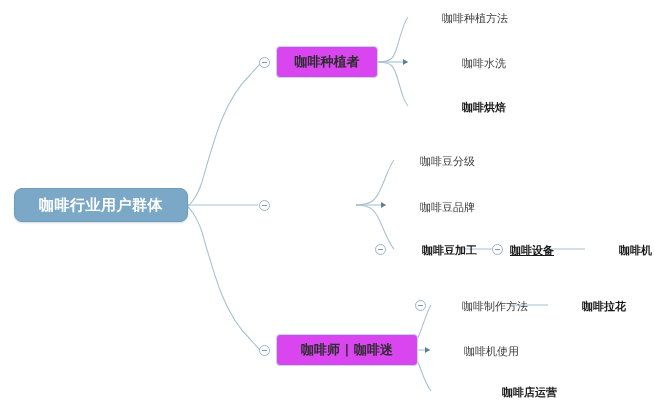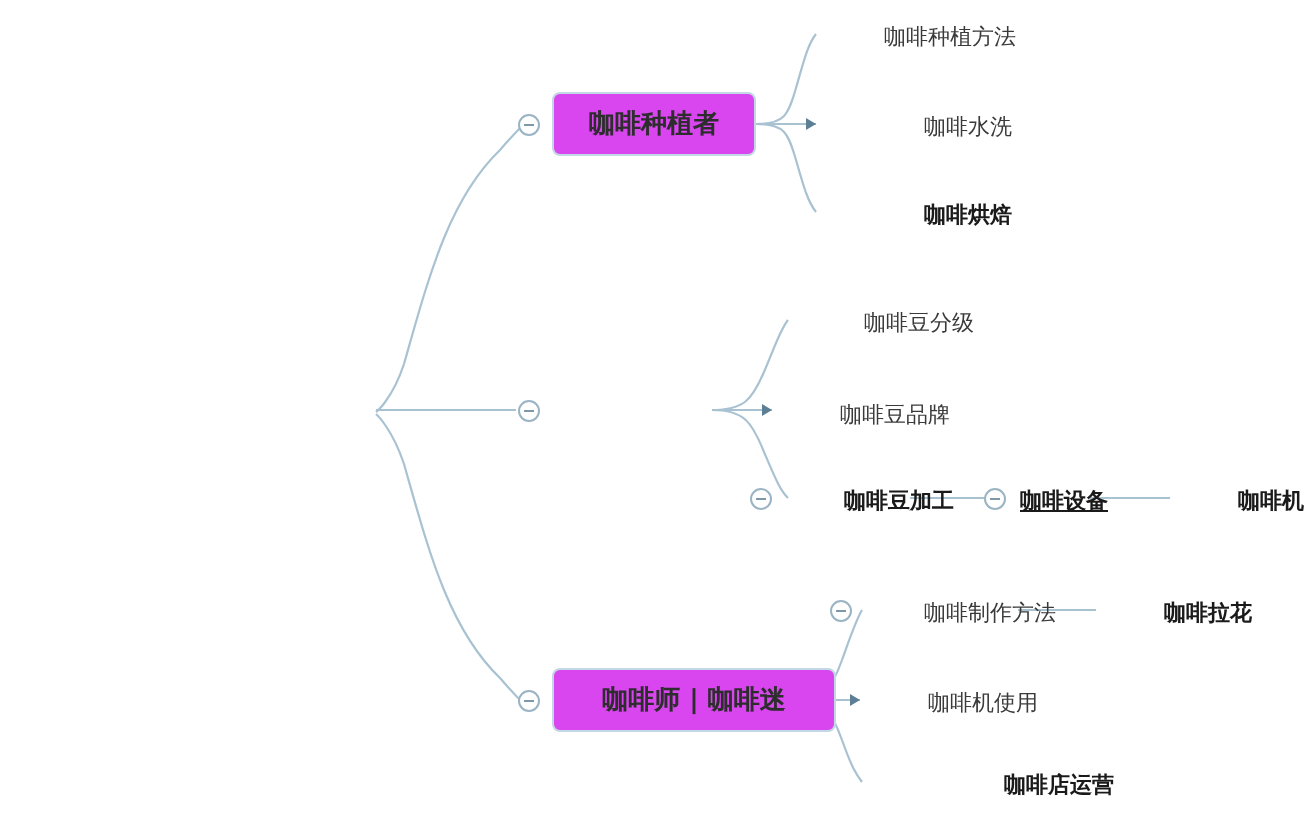--- a/index.html
+++ b/index.html
@@ -113,31 +113,34 @@
       <path d="M509,305 L548,305"></path>
     </g>
     <g fill="#5d7f95" stroke="none">
 
       <path d="M408,62 l-5,-3 l0,6 z"></path>
       <path d="M386,205 l-5,-3 l0,6 z"></path>
       <path d="M430,350 l-5,-3 l0,6 z"></path>
     </g>
   </svg>
 
+  <div class="node root-node" style="left:14px; top:188px; width:174px; height:34px;">
+    <span>咖啡行业用户群体</span>
+  </div>
 
   <div class="toggle" style="left:259px; top:57px;"></div>
   <div class="node branch-node" style="left:276px; top:46px; width:102px; height:32px;">
     <span>咖啡种植者</span>
   </div>
   <div class="leaf" style="left:412px; top:11px;">咖啡种植方法</div>
   <div class="leaf" style="left:412px; top:56px;padding-left:20px;">咖啡水洗</div>
   <div class="leaf bold" style="left:412px; top:100px;padding-left:20px;">咖啡烘焙</div>
 
   <div class="toggle" style="left:259px; top:200px;"></div>
-  <div class="leaf" style="left:402px; top:154px;">咖啡豆分级</div>
+  <div class="leaf" style="left:390px; top:154px;">咖啡豆分级</div>
   <div class="leaf" style="left:390px; top:200px;">咖啡豆品牌</div>
   <div class="toggle" style="left:375px; top:244px;"></div>
   <div class="leaf bold" style="left:392px; top:243px;">咖啡豆加工</div>
   <div class="toggle" style="left:492px; top:244px;"></div>
   <div class="leaf bold" style="left:480px; top:243px;text-decoration:underline;">咖啡设备</div>
   <div class="leaf bold" style="left:589px; top:243px;">咖啡机</div>
 
   <div class="toggle" style="left:259px; top:345px;"></div>
   <div class="node branch-node" style="left:276px; top:334px; width:142px; height:32px;">
     <span>咖啡师 | 咖啡迷</span>

